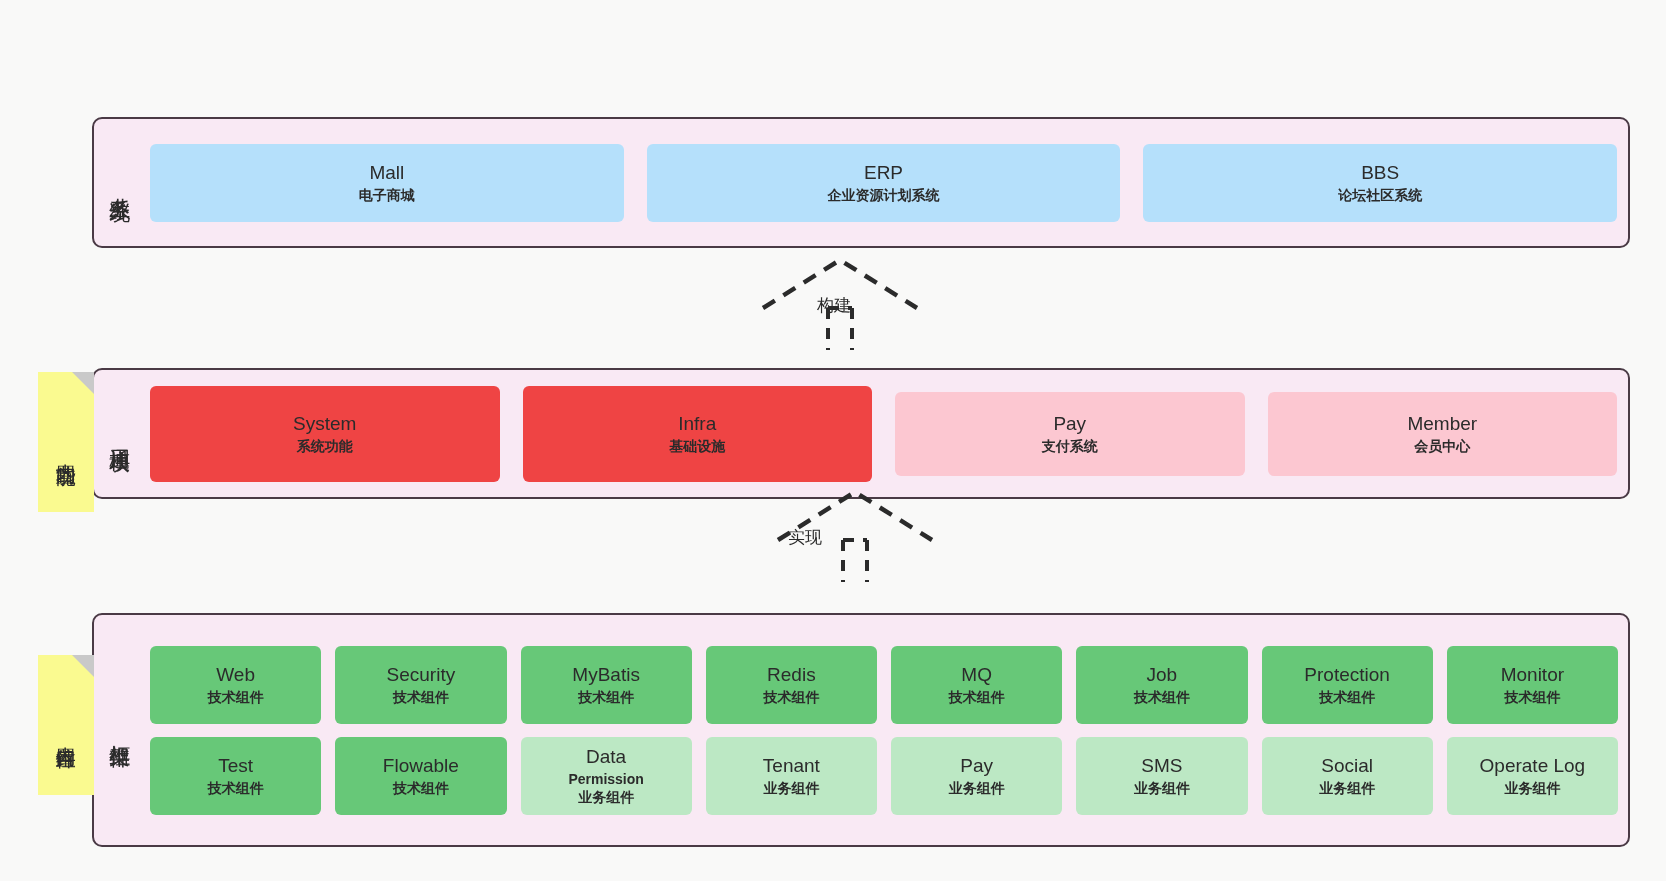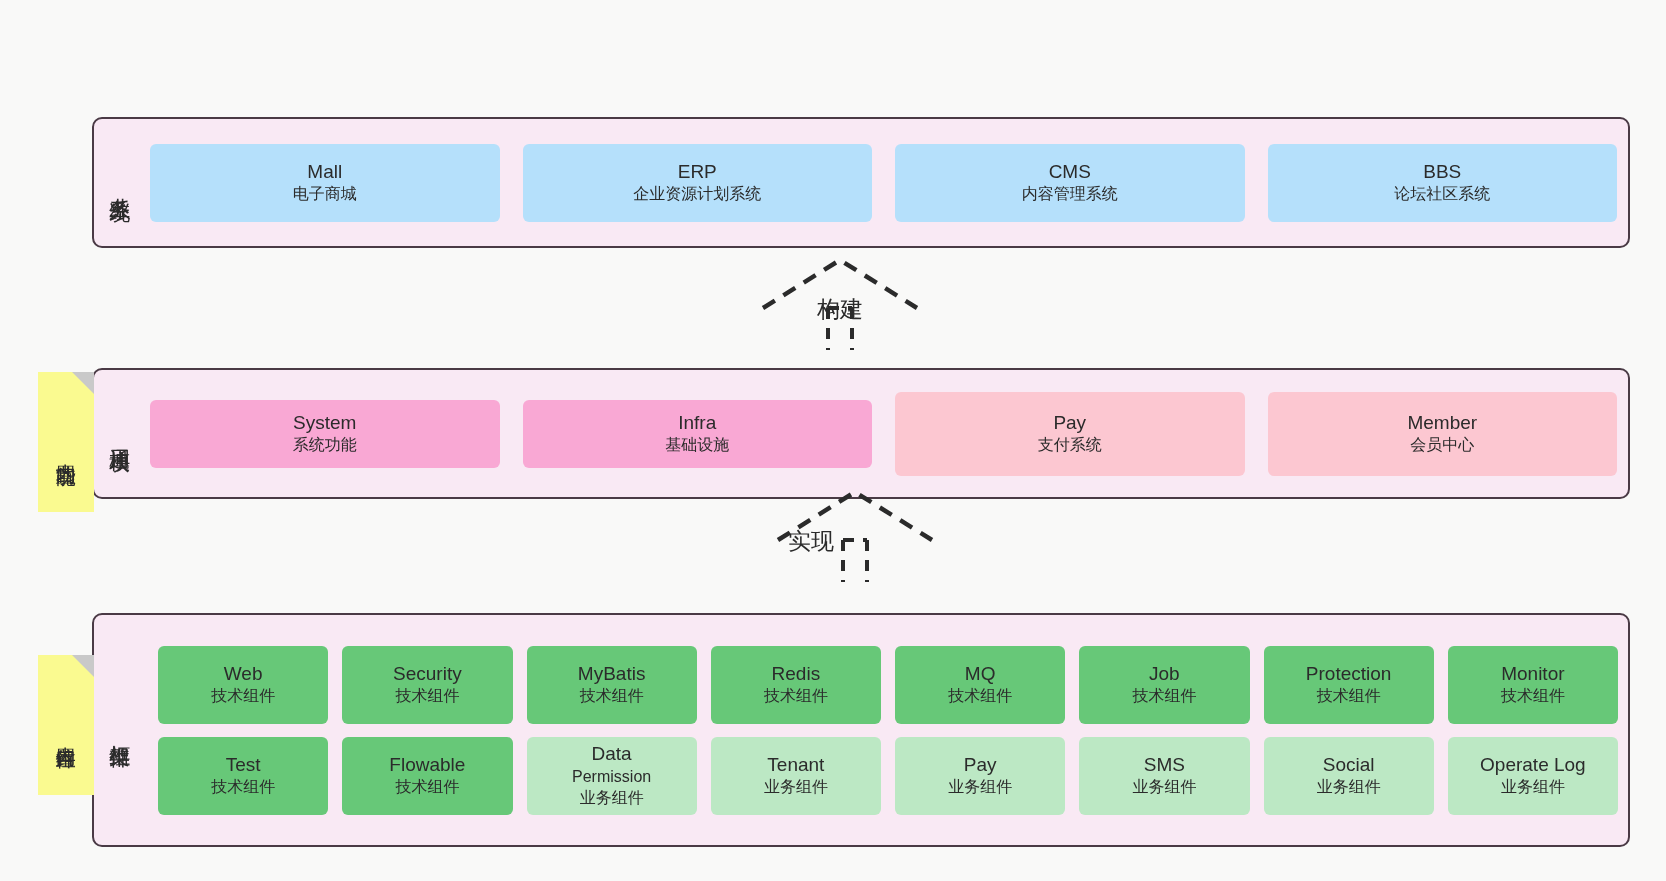--- a/index.html
+++ b/index.html
@@ -76,36 +76,36 @@
     display: flex;
     flex-direction: column;
     align-items: center;
     justify-content: center;
     text-align: center;
     font-size: 19px;
     line-height: 1.3;
     color: #2b2b2b;
     padding: 6px 4px;
   }
-  .node .line2, .node .line3 { font-size: 16px; }
+  .node .line2, .node .line3 { font-size: 14px; font-weight: bold; }
 
   .node.blue      { background: #b5e0fb; height: 78px; }
-  .node.red       { background: #f9a8d4; height: 68px; }
+  .node.red       { background: #ef4444; height: 96px; }
   .node.pink      { background: #fcc7d1; height: 84px; }
   .node.green     { background: #67c878; height: 78px; }
   .node.lightgreen{ background: #bce8c4; height: 78px; }
 
   
   .uml-arrow {
     position: absolute;
   }
   .uml-arrow svg { display: block; overflow: visible; }
   .uml-label {
     position: absolute;
-    font-size: 23px;
+    font-size: 17px;
     color: #2b2b2b;
     background: transparent;
     white-space: nowrap;
   }
 
   
   .sticky {
     position: absolute;
     box-sizing: border-box;
     background: #fafa90;
@@ -139,24 +139,20 @@
   <div class="band" id="band-business" style="left:92px; top:117px; width:1538px; height:131px;">
     <div class="band-label">业务系统</div>
     <div class="band-body">
       <div class="node blue">
         <span class="line1">Mall</span>
         <span class="line2">电子商城</span>
       </div>
       <div class="node blue">
         <span class="line1">ERP</span>
         <span class="line2">企业资源计划系统</span>
-      </div>
-      <div class="node blue">
-        <span class="line1">CMS</span>
-        <span class="line2">内容管理系统</span>
       </div>
       <div class="node blue">
         <span class="line1">BBS</span>
         <span class="line2">论坛社区系统</span>
       </div>
     </div>
   </div>
 
   <div class="uml-arrow" style="left:755px; top:258px; width:160px; height:92px;">
     <svg width="160" height="92" viewBox="0 0 160 92">
@@ -193,21 +189,21 @@
   <div class="uml-arrow" style="left:770px; top:490px; width:160px; height:92px;">
     <svg width="160" height="92" viewBox="0 0 160 92">
       <path d="M 73 50 L 73 92" fill="none" stroke="#2b2b2b" stroke-width="4" stroke-dasharray="11 9"></path>
       <path d="M 97 50 L 97 92" fill="none" stroke="#2b2b2b" stroke-width="4" stroke-dasharray="11 9"></path>
       <path d="M 73 50 L 97 50" fill="none" stroke="#2b2b2b" stroke-width="4" stroke-dasharray="11 9"></path>
       <path d="M 8 50 L 85 2 L 162 50" fill="none" stroke="#2b2b2b" stroke-width="4.5" stroke-dasharray="14 10" stroke-linejoin="miter"></path>
     </svg>
   </div>
   <div class="uml-label" style="left:788px; top:526px;">实现</div>
 
-  <div class="band" id="band-framework" style="left:92px; top:613px; width:1538px; height:234px;gap:8px;">
+  <div class="band" id="band-framework" style="left:92px; top:613px; width:1538px; height:234px;">
     <div class="band-label">框架组件</div>
     <div class="band-body two-rows">
 
       <div class="grid-row">
         <div class="node green">
           <span class="line1">Web</span>
           <span class="line2">技术组件</span>
         </div>
         <div class="node green">
           <span class="line1">Security</span>

